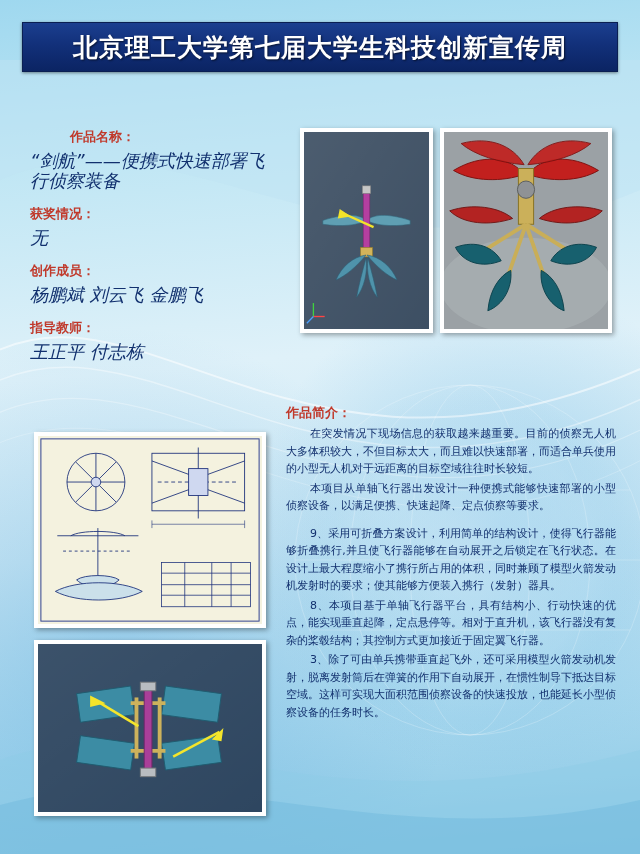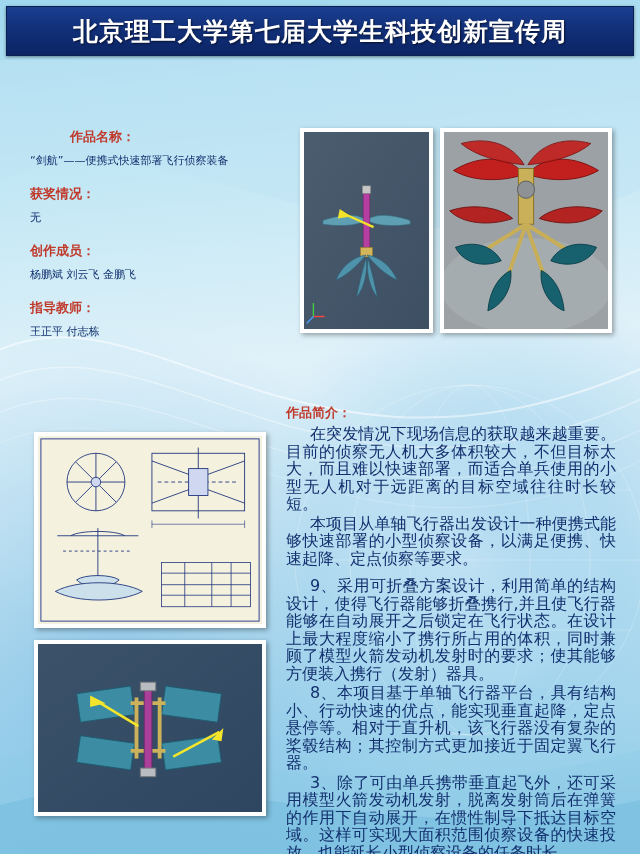--- a/index.html
+++ b/index.html
@@ -10,21 +10,21 @@
     overflow:hidden;
   }
   .poster{
     position:relative;
     width:640px;height:854px;
     background:
       radial-gradient(circle at 78% 62%, rgba(120,190,230,.55) 0%, rgba(120,190,230,0) 34%),
       radial-gradient(circle at 18% 78%, rgba(90,170,220,.40) 0%, rgba(90,170,220,0) 40%),
       linear-gradient(175deg,#9fd8ef 0%, #bfe6f4 18%, #dff1f9 42%, #cfe9f5 62%, #a9d8ee 82%, #86c6e4 100%);
     box-sizing:border-box;
-    padding:6px;
+    padding:22px;
   }
   
   .swoosh{position:absolute;left:0;top:60px;width:640px;height:794px;pointer-events:none;}
   
   .banner{
     position:relative;
     height:48px;
     background:linear-gradient(180deg,#1b3f8f 0%, #12307a 45%, #0b2463 100%);
     border:1px solid #0a1f52;
     display:flex;align-items:center;justify-content:center;
@@ -47,22 +47,23 @@
   .info .label{
     color:#c0392b;
     font-weight:bold;
     font-size:13px;
     margin-top:14px;
     margin-bottom:5px;
   }
   .info .label:first-child{margin-top:0;margin-left:40px;}
   .info .value{
     color:#11306e;
-    font-size:11px;
+    font-size:18px;
     line-height:20px;
+    font-style:italic;
   }
   
   .photo{
     position:absolute;
     background:#fff;
     padding:4px;
     box-shadow:2px 2px 5px rgba(0,0,0,.35);
     box-sizing:border-box;
   }
   .photo .inner{width:100%;height:100%;position:relative;overflow:hidden;}
@@ -97,21 +98,21 @@
     left:286px;top:404px;width:330px;
   }
   .sec-title{
     color:#c0392b;
     font-weight:bold;
     font-size:13px;
     margin-bottom:3px;
   }
   .para{
     color:#12306e;
-    font-size:16px;
+    font-size:11px;
     line-height:17.5px;
     text-indent:24px;
     margin:0 0 2px 0;
     text-align:justify;
   }
   .sec-block{margin-bottom:8px;}
   .innovation{margin-top:10px;}
 </style>
 </head>
 <body>

